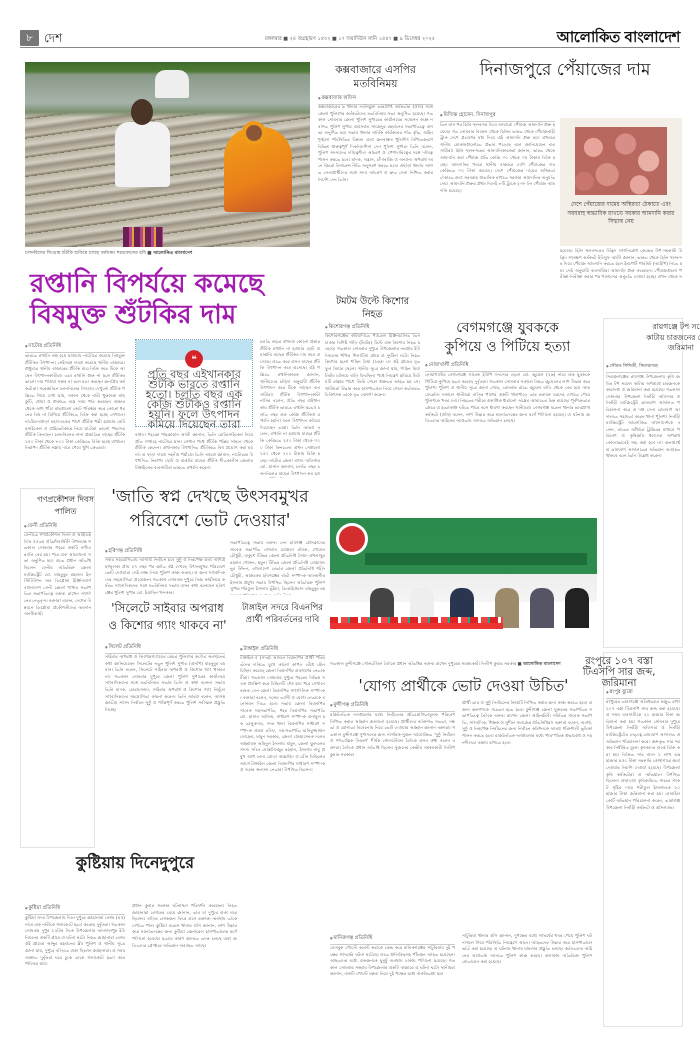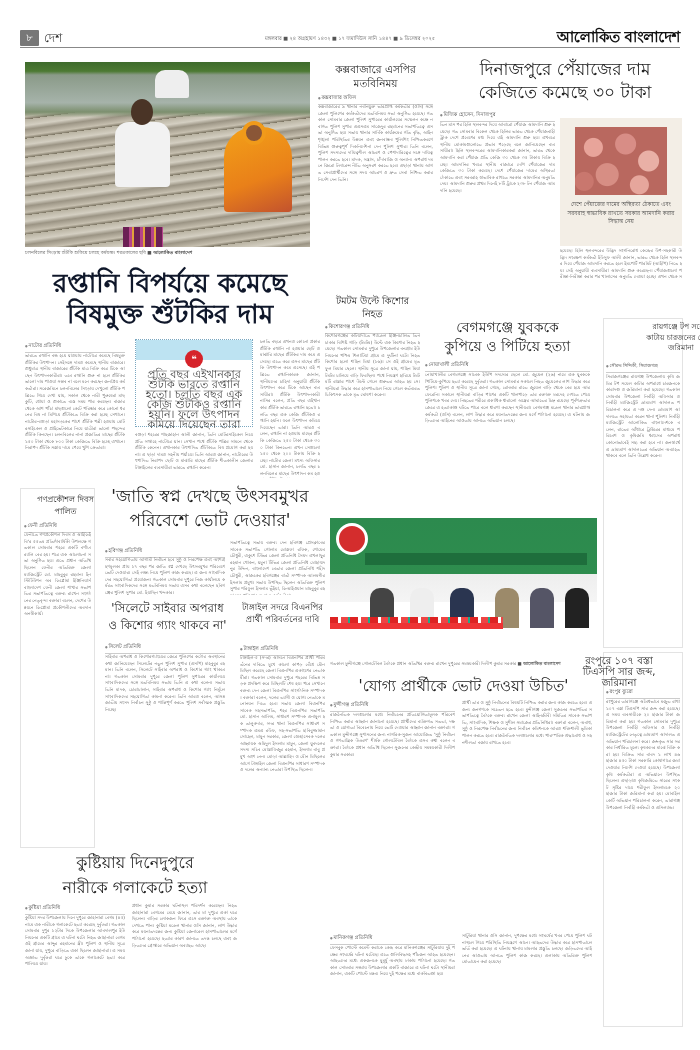--- a/index.html
+++ b/index.html
@@ -55,21 +55,21 @@
       linear-gradient(180deg, #2c8a4e 0%, #2e8d4e 40%, #eee 40%, #f5f5f5 60%, #fff 60%),
       #fff;
   }
   .photo-meeting .banner-text { position:absolute; left:35px; top:35px; right:10px; height:12px; background:#1e6e3c; }
   .photo-meeting .logo-red { position:absolute; left:6px; top:5px; width:32px; height:32px; border-radius:50%; background:#d42d2d; border:3px solid #fff; }
   .photo-meeting .table { position:absolute; left:0; top:105px; width:173px; height:35px; background:#fff; border-top:6px solid #e33; }
   .photo-meeting .person { position:absolute; top:70px; width:24px; height:40px; border-radius:10px 10px 0 0; }
   .photo-meeting .flowers { position:absolute; left:0; top:99px; width:173px; height:8px; background: repeating-linear-gradient(90deg,#d22 0 8px,#fff 8px 11px,#e44 11px 18px,#2a8 18px 20px); }
 
   
-  .h-red { color: #0f172a; font-family: "DejaVu Sans", sans-serif; font-weight: bold; text-align: center; }
+  .h-red { color: #a21caf; font-family: "DejaVu Sans", sans-serif; font-weight: bold; text-align: left; }
   .h-black { color: #222; text-align: center; }
   .byline { font-size: 5px; color: #444; line-height: 8px; border-bottom: 1px solid #ccc; padding-bottom: 2px; }
   .byline::before { content: "\25CF  "; color: #888; font-size: 3px; vertical-align: middle; }
 
   
   .txt { font-size: 4.4px; line-height: 6.6px; color: #555; text-align: justify; overflow: hidden; word-break: break-all; }
 
   .quote-box { left: 135px; top: 339px; width: 118px; height: 88px; border: 1px dotted #7aa7c0; background: #fff; }
   .quote-box .top { position:absolute; left:0; top:0; width:100%; height:20px; background:#bde3f2; }
   .quote-box .qicon { position:absolute; left:50%; top:10px; width:18px; height:18px; margin-left:-9px; background:#d6232a; border-radius:50%; color:#fff; font-size:9px; text-align:center; line-height:18px; font-weight:bold; }
@@ -115,21 +115,20 @@
 </div>
 <div class="abs txt" style="left:135px;top:432px;width:118px;height:46px;">বগুড়া শহরের শাহজাহান আলী জানান, তিনি মোটরসাইকেল নিয়ে প্রতি সপ্তাহে নাটোরে যান। সেখান পথে শুঁটকি পল্লির সামনে থেকে শুঁটকি কেনেন। এখানকার উৎপাদিত শুঁটকিতে বিষ প্রয়োগ করা হয় না। এ ছাড়া দামও সহনীয় পর্যায়ে। তিনি আরও জানান, নাটোরের উৎপাদিত নিরাপদ ছোট ও মাঝারি মাছের শুঁটকি শীতকালীন জেলার টাঙ্গাইলের ব্যবসায়ীরা ভারতে রপ্তানি করেন।</div>
 <div class="abs txt" style="left:260px;top:339px;width:60px;height:139px;">চলতি বছরে এখনও কোনো প্রকার শুঁটকি রপ্তানি না হওয়ার ছোট ও মাঝারি মাছের শুঁটকির দাম কমে এসেছে। এতে করে এসব মাছের শুঁটকি উৎপাদন কমে এসেছে। এই পল্লিতে রপ্তানিকারক জানান, স্থানীয়দের চাহিদা অনুযায়ী শুঁটকি উৎপাদন করে টিকে আছেন ব্যবসায়ীরা। শুঁটকি উৎপাদনকারী নাসির বলেন, প্রতি বছর এইখানকার শুঁটকি ভারতে রপ্তানি হতো। চলতি বছর এক কেজি শুঁটকিও রপ্তানি হয়নি। ফলে উৎপাদন কমিয়ে দিয়েছেন তারা। তিনি আরও বলেন, রপ্তানি না হওয়ায় মাছের শুঁটকি কেজিতে ২৫০ টাকা থেকে ৩০০ টাকা কিনতেন। এখন সেগুলো ১৫০ থেকে ২০০ টাকায় বিক্রি হচ্ছে। নাটোর জেলা মৎস্য অফিসার মো. হাসান জানান, চলতি বছর চলনবিলের মাছের উৎপাদন কম হওয়ায় শুঁটকি উৎপাদন কমেছে আরও জানান সরকার উদ্যোগ নিয়ে পুনরায় রপ্তানির ব্যবস্থা করলে শুঁটকি উৎপাদনকারীরা উপকৃত হতে পারেন বলে জানান তিনি। গত বছর চলনবিলের সিংড়া উপজেলায় আগে থেকে ৩২০ মেট্রিক টন শুঁটকি মাছ উৎপাদন হয়।</div>
 
 <div class="abs h-black" style="left:318px;top:62px;width:115px;font-size:10.5px;line-height:14px;">কক্সবাজারে এসপির মতবিনিময়</div>
 <div class="abs byline" style="left:318px;top:93px;width:115px;">কক্সবাজার অফিস</div>
 <div class="abs txt" style="left:318px;top:104px;width:115px;height:170px;">কক্সবাজারের ৯ থানার নবনিযুক্ত ভারপ্রাপ্ত কর্মকর্তার (ওসি) সঙ্গে জেলা পুলিশের কর্মকর্তাদের মতবিনিময় সভা অনুষ্ঠিত হয়েছে। গতকাল সোমবার জেলা পুলিশ সুপারের কার্যালয়ের সম্মেলন কক্ষে নবাগত পুলিশ সুপার এএসএম সাজেদুর রহমানের সভাপতিত্বে এসভা অনুষ্ঠিত হয়। সভায় থানার সার্বিক কার্যক্রমের গতি বৃদ্ধি, আইনশৃঙ্খলা পরিস্থিতির উন্নয়ন এবং জনবান্ধব পুলিশিং নিশ্চিতকরণে বিভিন্ন গুরুত্বপূর্ণ দিকনির্দেশনা দেন পুলিশ সুপার। তিনি বলেন, পুলিশ সদস্যদের দায়িত্বশীল আচরণ ও পেশাদারিত্বের সঙ্গে দায়িত্ব পালন করতে হবে। মাদক, সন্ত্রাস, চাঁদাবাজি ও অন্যান্য অপরাধ দমনে জিরো টলারেন্স নীতি অনুসরণ করতে হবে। এছাড়া থানায় আগত সেবাপ্রার্থীদের সঙ্গে সদয় আচরণ ও দ্রুত সেবা নিশ্চিত করার নির্দেশ দেন তিনি।</div>
 
 <div class="abs h-black" style="left:445px;top:58px;width:240px;font-size:17px;line-height:23px;">
   <div>দিনাজপুরে পেঁয়াজের দাম</div>
-  <div>কেজিতে কমেছে ৩০ টাকা</div>
 </div>
 <div class="abs byline" style="left:440px;top:110px;width:115px;">মিজিক হোসেন, দিনাজপুর</div>
 <div class="abs txt" style="left:440px;top:122px;width:115px;height:158px;">তিন মাস পর হিলি স্থলবন্দর দিয়ে আবারো পেঁয়াজ আমদানি শুরু হয়েছে। গত সোমবার বিকেল থেকে হিলির ভারত থেকে পেঁয়াজবাহী ট্রাক দেশে প্রবেশের মধ্য দিয়ে এই আমদানি শুরু হয়। এখবরে স্থানীয় মোকামগুলোতে প্রভাব পড়েছে বলে জানিয়েছেন ব্যবসায়ীরা। হিলি স্থলবন্দরের আমদানিকারকরা জানান, ভারত থেকে আমদানি করা পেঁয়াজ প্রতি কেজি ৩০ থেকে ৩৫ টাকায় বিক্রি হচ্ছে। আমদানির খবরে স্থানীয় বাজারে দেশি পেঁয়াজের দাম কেজিতে ৩০ টাকা কমেছে। দেশে পেঁয়াজের দামের অস্থিরতা ঠেকাতে এবং সরবরাহ স্বাভাবিক রাখতে সরকার আমদানির অনুমতি দেয়। আমদানি শুরুর প্রথম দিনেই ৮টি ট্রাকে ২৩৮ টন পেঁয়াজ আমদানি হয়েছে।</div>
 <div class="abs onion-box"></div>
 <div class="abs photo photo-onion"></div>
 <div class="abs" style="left:565px;top:200px;width:112px;font-size:5.6px;line-height:8.5px;text-align:center;color:#444;">দেশে পেঁয়াজের দামের অস্থিরতা ঠেকাতে এবং সরবরাহ স্বাভাবিক রাখতে সরকার আমদানি করার সিদ্ধান্ত নেয়</div>
 <div class="abs txt" style="left:560px;top:248px;width:122px;height:32px;">হয়েছে। হিলি স্থলবন্দরের উদ্ভিদ সংগনিরোধ কেন্দ্রের উপ-সহকারী উদ্ভিদ সংরক্ষণ কর্মকর্তা ইউসুফ আলী জানান, ভারত থেকে হিলি স্থলবন্দর দিয়ে পেঁয়াজ আমদানি করতে হলে ইমপোর্ট পারমিট (আইপি) নিতে হয়। সেই অনুযায়ী ব্যবসায়ীরা আমদানি শুরু করেছেন। পেঁয়াজগুলো পরীক্ষা-নিরীক্ষা করার পর খালাসের অনুমতি দেওয়া হচ্ছে। এখন থেকে সরকারের পরবর্তী ঘোষণা না দেওয়া পর্যন্ত ভারত থেকে পেঁয়াজ আমদানি অব্যাহত থাকবে।</div>
 
 <div class="abs h-black" style="left:325px;top:294px;width:95px;font-size:9.5px;line-height:13px;">টমটম উল্টে কিশোর নিহত</div>
 <div class="abs byline" style="left:325px;top:322px;width:95px;">কিশোরগঞ্জ প্রতিনিধি</div>
@@ -191,23 +190,22 @@
 <div class="abs h-black" style="left:330px;top:675px;width:267px;font-size:15px;line-height:22px;">'যোগ্য প্রার্থীকে ভোট দেওয়া উচিত'</div>
 <div class="abs byline" style="left:330px;top:700px;width:125px;">মুন্সীগঞ্জ প্রতিনিধি</div>
 <div class="abs txt" style="left:330px;top:712px;width:125px;height:155px;">রাজনৈতিক দলগুলোর মধ্যে নির্বাচনের প্রতিযোগিতামূলক পরিবেশ নিশ্চিত করার আহ্বান জানানো হয়েছে। প্রার্থীদের ব্যক্তিগত সততা, দক্ষতা ও যোগ্যতা বিবেচনায় নিয়ে ভোট দেওয়ার আহ্বান জানান বক্তারা। গতকাল মুন্সীগঞ্জে সুশাসনের জন্য নাগরিক-সুজন আয়োজিত 'সুষ্ঠু নির্বাচন ও গণতান্ত্রিক উত্তরণ' শীর্ষক গোলটেবিল বৈঠকে এসব কথা বলেন বক্তারা। বৈঠকে প্রধান অতিথি ছিলেন সুজনের কেন্দ্রীয় সমন্বয়কারী দিলীপ কুমার সরকার।</div>
 <div class="abs txt" style="left:462px;top:700px;width:130px;height:167px;">প্রার্থী তার ও সুষ্ঠু নির্বাচনের বিষয়টি নিশ্চিত করার জন্য কাজ করতে হবে। এজন্য জনগণকে সচেতন হতে হবে। মুন্সীগঞ্জ জেলা সুজনের সভাপতির সভাপতিত্বে বৈঠকে বক্তব্য রাখেন জেলা আইনজীবী সমিতির সাবেক সভাপতি, সাংবাদিক, শিক্ষক ও সুশীল সমাজের প্রতিনিধিরা। বক্তারা বলেন, অবাধ, সুষ্ঠু ও নিরপেক্ষ নির্বাচনের জন্য নির্বাচন কমিশনকে আরও শক্তিশালী ভূমিকা পালন করতে হবে। রাজনৈতিক দলগুলোর মধ্যে পারস্পরিক শ্রদ্ধাবোধ ও সহনশীলতা বজায় রাখতে হবে।</div>
 
 <div class="abs sidebox" style="left:603px;top:652px;width:80px;height:375px;"></div>
 <div class="abs h-black" style="left:582px;top:655px;width:74px;font-size:10px;line-height:11px;text-align:center;">রংপুরে ১০৭ বস্তা টিএসপি সার জব্দ, জরিমানা</div>
 <div class="abs byline" style="left:606px;top:687px;width:74px;">রংপুর ব্যুরো</div>
 <div class="abs txt" style="left:606px;top:699px;width:74px;height:325px;">রংপুরের তারাগঞ্জে অবৈধভাবে মজুত রাখা ১০৭ বস্তা টিএসপি সার জব্দ করা হয়েছে। এ সময় ব্যবসায়ীকে ২০ হাজার টাকা জরিমানা করা হয়। গতকাল সোমবার দুপুরে উপজেলা নির্বাহী অফিসার ও নির্বাহী ম্যাজিস্ট্রেটের নেতৃত্বে ভ্রাম্যমাণ আদালত এ অভিযান পরিচালনা করে। জব্দকৃত সার সরকার নির্ধারিত মূল্যে কৃষকদের মাঝে বিক্রি করা হয়। বিক্রিত সার বাবদ ১ লাখ ৪৬ হাজার ৪৫০ টাকা সরকারি কোষাগারে জমা দেওয়ার নির্দেশ দেওয়া হয়েছে। উপজেলা কৃষি কর্মকর্তারা এ অভিযানে উপস্থিত ছিলেন। এছাড়াও কৃষিজমিতে সারের সংকট সৃষ্টির দায়ে শরীফুল ইসলামকে ২০ হাজার টাকা জরিমানা করা হয়। মোবাইল কোর্ট অভিযান পরিচালনা করেন, তারাগঞ্জ উপজেলা নির্বাহী কর্মকর্তা ও এসিল্যান্ড।</div>
 
-<div class="abs h-black" style="left:30px;top:850px;width:210px;font-size:16px;line-height:25px;">
+<div class="abs h-black" style="left:30px;top:850px;width:210px;font-size:16px;line-height:25px;font-weight:bold;">
   <div>কুষ্টিয়ায় দিনেদুপুরে</div>
-  <div>নারীকে গলাকেটে হত্যা</div>
 </div>
 <div class="abs byline" style="left:25px;top:903px;width:100px;">কুষ্টিয়া প্রতিনিধি</div>
 <div class="abs txt" style="left:25px;top:915px;width:100px;height:110px;">কুষ্টিয়া সদর উপজেলায় দিনে দুপুরে জাহানারা বেগম (৪৫) নামে এক নারীকে গলাকেটে হত্যা করেছে দুর্বৃত্তরা। গতকাল সোমবার দুপুর ১২টার দিকে উপজেলার আবদালপুর ইউনিয়নের একটি গ্রামে এ ঘটনা ঘটে। নিহত জাহানারা বেগম ওই গ্রামের আব্দুর রহমানের স্ত্রী। পুলিশ ও স্থানীয় সূত্রে জানা যায়, দুপুরে বাড়িতে একা ছিলেন জাহানারা। এ সময় অজ্ঞাত দুর্বৃত্তরা ঘরে ঢুকে তাকে গলাকেটে হত্যা করে পালিয়ে যায়।</div>
 <div class="abs txt" style="left:132px;top:903px;width:105px;height:122px;">প্রধান কুমার সরকার ঘটনাস্থল পরিদর্শন করেছেন। নিহত জাহানারা বেগমের মেয়ে জানান, তার মা দুপুরে একা ঘরে ছিলেন। বাড়ির লোকজন ফিরে এসে রক্তাক্ত অবস্থায় তাকে দেখতে পান। কুষ্টিয়া মডেল থানার ওসি জানান, লাশ উদ্ধার করে ময়নাতদন্তের জন্য কুষ্টিয়া জেনারেল হাসপাতালের মর্গে পাঠানো হয়েছে। হত্যার কারণ জানতে তদন্ত চলছে এবং জড়িতদের গ্রেপ্তারে অভিযান অব্যাহত আছে।</div>
 
 <div class="abs h-black" style="left:330px;top:880px;width:268px;font-size:17px;line-height:26px;">
 </div>
 <div class="abs byline" style="left:330px;top:933px;width:125px;">মানিকগঞ্জ প্রতিনিধি</div>
 <div class="abs txt" style="left:330px;top:945px;width:125px;height:80px;">ফেসবুক পোস্টে কমেন্ট করাকে কেন্দ্র করে মানিকগঞ্জের সাটুরিয়ায় দুই পক্ষের সংঘর্ষের ঘটনা ঘটেছে। এতে গুলিবিদ্ধসহ পাঁচজন আহত হয়েছেন। আহতদের মধ্যে একজনকে মুমূর্ষু অবস্থায় ঢাকায় পাঠানো হয়েছে। গতকাল সোমবার সন্ধ্যায় উপজেলার একটি বাজারে এ ঘটনা ঘটে। স্থানীয়রা জানান, একটি পোস্টে মন্তব্য নিয়ে দুই পক্ষের মধ্যে বাকবিতণ্ডা হয়।</div>
 <div class="abs txt" style="left:462px;top:933px;width:130px;height:92px;">সাটুরিয়া থানার ওসি জানান, দুপক্ষের মধ্যে সংঘর্ষের খবর পেয়ে পুলিশ ঘটনাস্থলে গিয়ে পরিস্থিতি নিয়ন্ত্রণে আনে। আহতদের উদ্ধার করে হাসপাতালে ভর্তি করা হয়েছে। এ ঘটনায় থানায় মামলার প্রস্তুতি চলছে। জড়িতদের আইনের আওতায় আনতে পুলিশ কাজ করছে। এলাকায় অতিরিক্ত পুলিশ মোতায়েন করা হয়েছে।</div>

